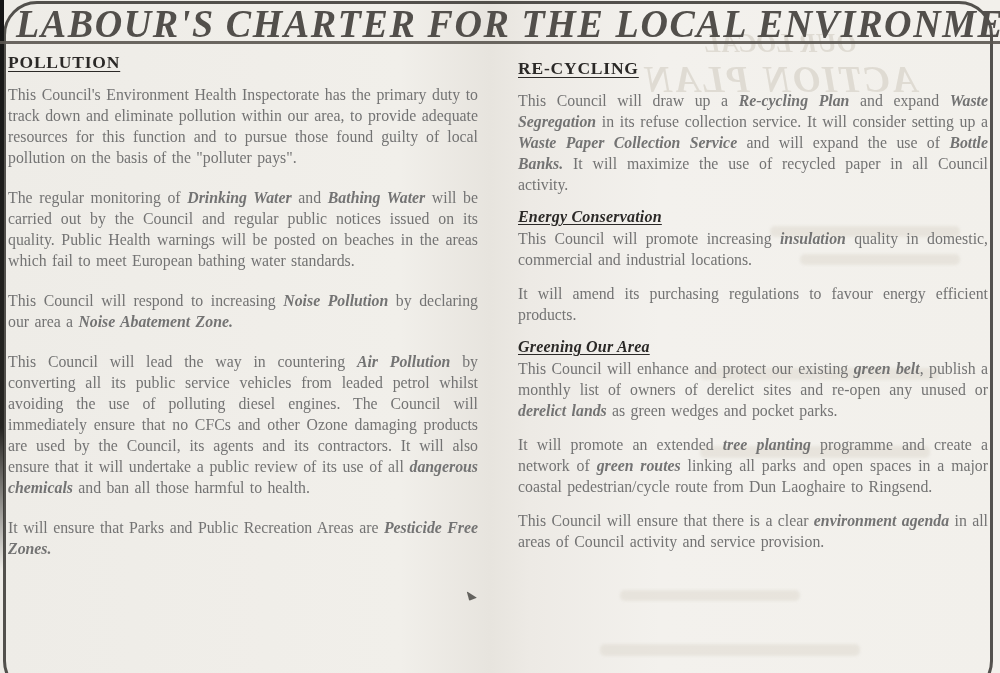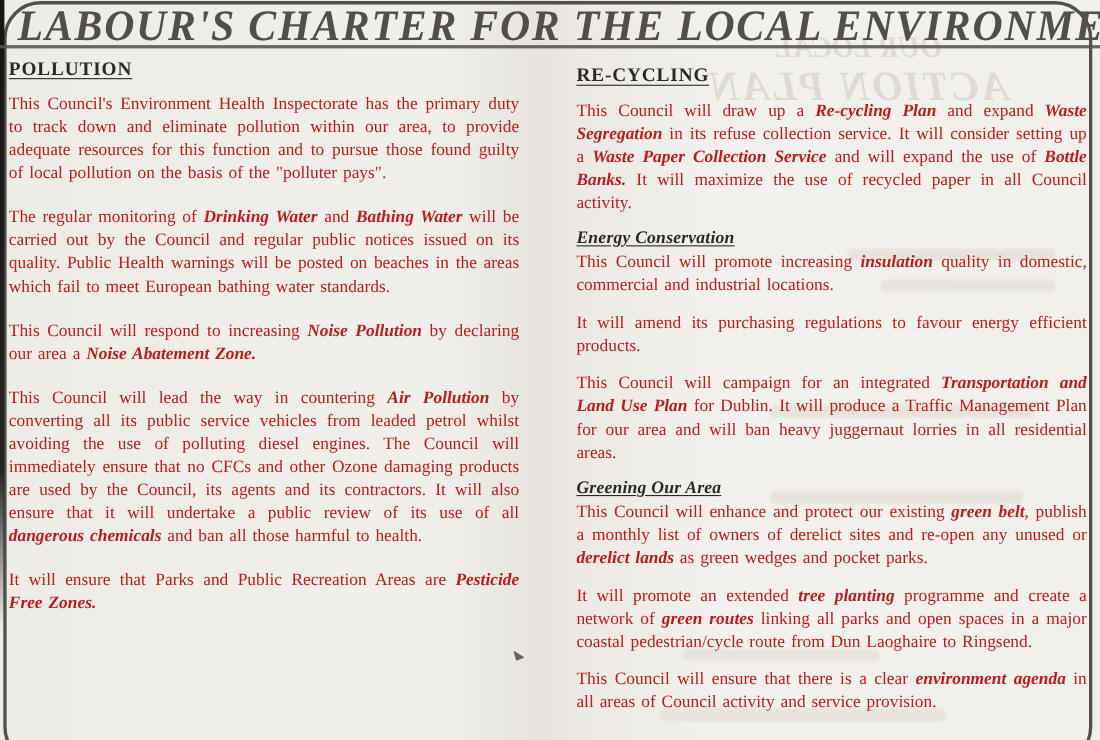--- a/index.html
+++ b/index.html
@@ -26,39 +26,39 @@
     font-size:38px;font-weight:bold;font-style:italic;
     letter-spacing:1.6px;color:#524f4b;white-space:nowrap;
     transform:scaleY(1.04);transform-origin:top left;
   }
   .title-rule{
     position:absolute;top:41px;left:0;width:1000px;height:3px;
     background:#5b5751;opacity:.9;
   }
   .columns{
     position:absolute;top:52px;left:8px;right:12px;bottom:0;
-    display:flex;gap:52px;
+    display:flex;gap:40px;
   }
   .column{flex:1 1 0;min-width:0;position:relative;}
   .column[data-name="right-column"]{padding-top:6px;}
   .heading{color:#2b2927;}
   .heading.major{
     font-size:17.5px;font-weight:bold;letter-spacing:.8px;
     text-decoration:underline;text-underline-offset:3px;
     margin:0 0 11px 0;
   }
   .heading.minor{
     font-size:16px;font-weight:bold;letter-spacing:.2px;
     text-decoration:underline;text-underline-offset:2px;
     margin:0 0 2px 0;
     font-style:italic;
   }
   .para{
     margin:0 0 13px 0;font-size:15.8px;line-height:21px;
-    text-align:justify;color:#b91c1c;word-spacing:1.4px;
+    text-align:justify;color:#737373;word-spacing:1.4px;
   }
   .column[data-name="left-column"] .para{margin-bottom:19px;}
   .bold-italic{font-weight:bold;font-style:italic;margin-top:20px;}
   .ghost-block{
     position:absolute;top:28px;left:590px;width:380px;
     text-align:center;pointer-events:none;
     transform:scaleX(-1);
     color:#cdc7bb;opacity:.5;
     font-weight:bold;font-style:italic;
     filter:blur(.7px);
@@ -114,21 +114,20 @@
       <section class="section" data-name="section-re-cycling">
         <div class="heading major" data-name="section-heading">RE-CYCLING</div>
         <p class="para" data-name="paragraph"><span data-name="body-text">This Council will draw up a </span><span class="bold-italic" data-name="emphasized-text">Re-cycling Plan</span><span data-name="body-text"> and expand </span><span class="bold-italic" data-name="emphasized-text">Waste Segregation</span><span data-name="body-text"> in its refuse collection service. It will consider setting up a </span><span class="bold-italic" data-name="emphasized-text">Waste Paper Collection Service</span><span data-name="body-text"> and will expand the use of </span><span class="bold-italic" data-name="emphasized-text">Bottle Banks.</span><span data-name="body-text"> It will maximize the use of recycled paper in all Council activity.</span></p>
       </section>
       <section class="section" data-name="section-energy-conservation">
         <div class="heading minor" data-name="section-heading">Energy Conservation</div>
         <p class="para" data-name="paragraph"><span data-name="body-text">This Council will promote increasing </span><span class="bold-italic" data-name="emphasized-text">insulation</span><span data-name="body-text"> quality in domestic, commercial and industrial locations.</span></p>
         <p class="para" data-name="paragraph"><span data-name="body-text">It will amend its purchasing regulations to favour energy efficient products.</span></p>
       </section>
       <section class="section" data-name="section-transport-planning">
-        <p class="para" data-name="paragraph"><span data-name="body-text">This Council will campaign for an integrated </span><span class="bold-italic" data-name="emphasized-text">Transportation and Land Use Plan</span><span data-name="body-text"> for Dublin. It will produce a Traffic Management Plan for our area and will ban heavy juggernaut lorries in all residential areas.</span></p>
       </section>
       <section class="section" data-name="section-greening-our-area">
         <div class="heading minor" data-name="section-heading">Greening Our Area</div>
         <p class="para" data-name="paragraph"><span data-name="body-text">This Council will enhance and protect our existing </span><span class="bold-italic" data-name="emphasized-text">green belt</span><span data-name="body-text">, publish a monthly list of owners of derelict sites and re-open any unused or </span><span class="bold-italic" data-name="emphasized-text">derelict lands</span><span data-name="body-text"> as green wedges and pocket parks.</span></p>
         <p class="para" data-name="paragraph"><span data-name="body-text">It will promote an extended </span><span class="bold-italic" data-name="emphasized-text">tree planting</span><span data-name="body-text"> programme and create a network of </span><span class="bold-italic" data-name="emphasized-text">green routes</span><span data-name="body-text"> linking all parks and open spaces in a major coastal pedestrian/cycle route from Dun Laoghaire to Ringsend.</span></p>
         <p class="para" data-name="paragraph"><span data-name="body-text">This Council will ensure that there is a clear </span><span class="bold-italic" data-name="emphasized-text">environment agenda</span><span data-name="body-text"> in all areas of Council activity and service provision.</span></p>
       </section>
     </div>
   </div>
 

